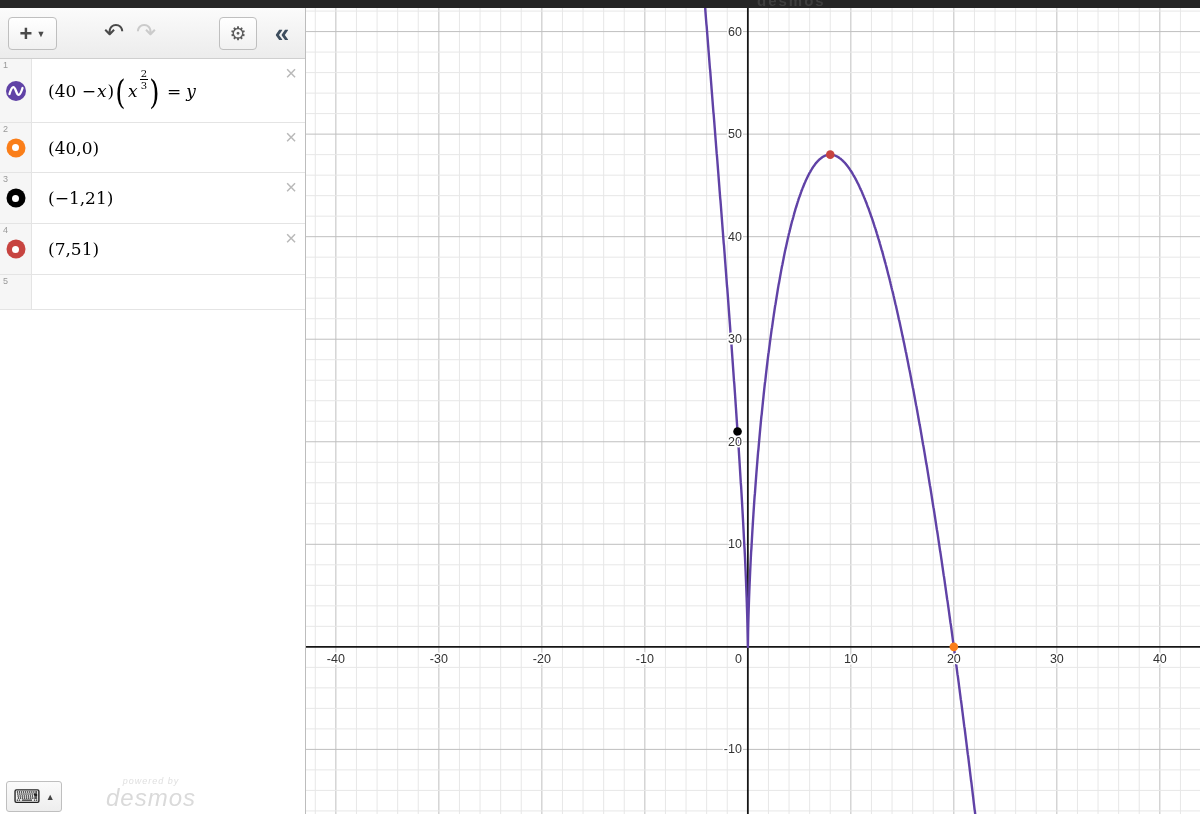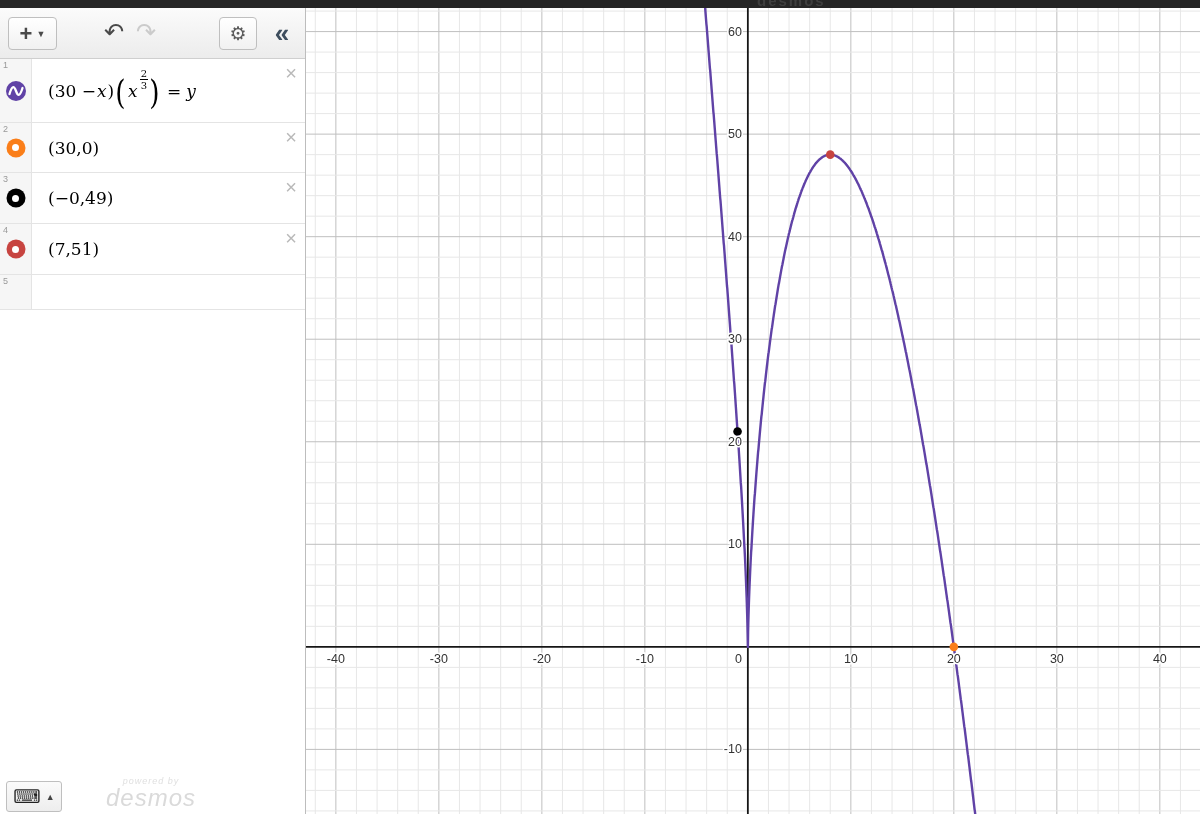--- a/index.html
+++ b/index.html
@@ -110,21 +110,21 @@
     <div class="exp-row" style="height:64px">
       <div class="gutter">
         <span class="row-num">1</span>
         <span class="gicon eqicon" style="background-color: rgb(96, 66, 166);">
           <svg width="20" height="20" viewBox="0 0 20 20">
             <path d="M3.5 13 C 6 4.5, 8 4.5, 10 10 C 12 15.5, 14 15.5, 16.5 7" fill="none" stroke="#ffffff" stroke-width="2.3" stroke-linecap="round"></path>
           </svg>
         </span>
       </div>
       <div class="content">
-        <span class="mt">(30 −</span>
+        <span class="mt">(40 −</span>
         <i class="mt">x</i>
         <span class="mt">)</span>
         <span class="bigp">(</span>
         <i class="mt">x</i>
         <span class="frac">
           <span class="fn">2</span>
           <span class="fd">3</span>
         </span>
         <span class="bigp">)</span>
         <span class="mt eq">=</span>
@@ -134,34 +134,34 @@
     </div>
 
     <div class="exp-row" style="height:50px">
       <div class="gutter">
         <span class="row-num">2</span>
         <span class="gicon dot" style="background-color: rgb(250, 126, 25);">
             <span class="hole"></span>
           </span>
       </div>
       <div class="content">
-        <span class="mt">(30,0)</span>
+        <span class="mt">(40,0)</span>
       </div>
       <span class="close-x">×</span>
     </div>
 
     <div class="exp-row" style="height:51px">
       <div class="gutter">
         <span class="row-num">3</span>
         <span class="gicon dot" style="background-color: rgb(0, 0, 0);">
             <span class="hole"></span>
           </span>
       </div>
       <div class="content">
-        <span class="mt">(−0,49)</span>
+        <span class="mt">(−1,21)</span>
       </div>
       <span class="close-x">×</span>
     </div>
 
     <div class="exp-row" style="height:51px">
       <div class="gutter">
         <span class="row-num">4</span>
         <span class="gicon dot" style="background-color: rgb(199, 68, 64);">
             <span class="hole"></span>
           </span>

